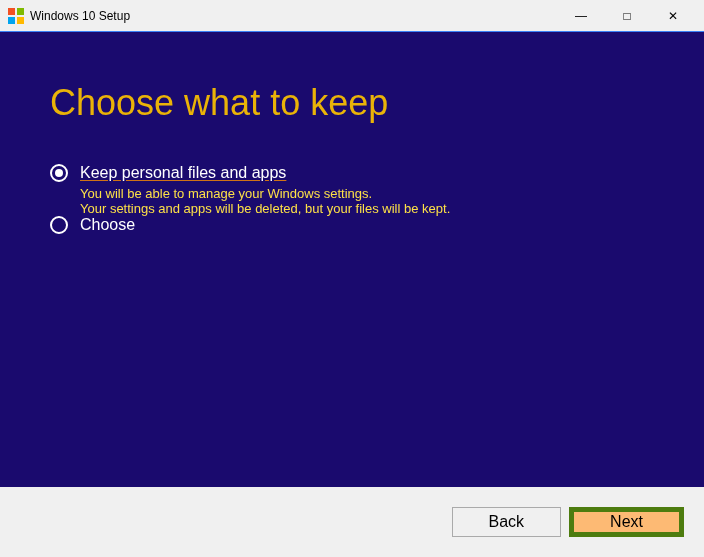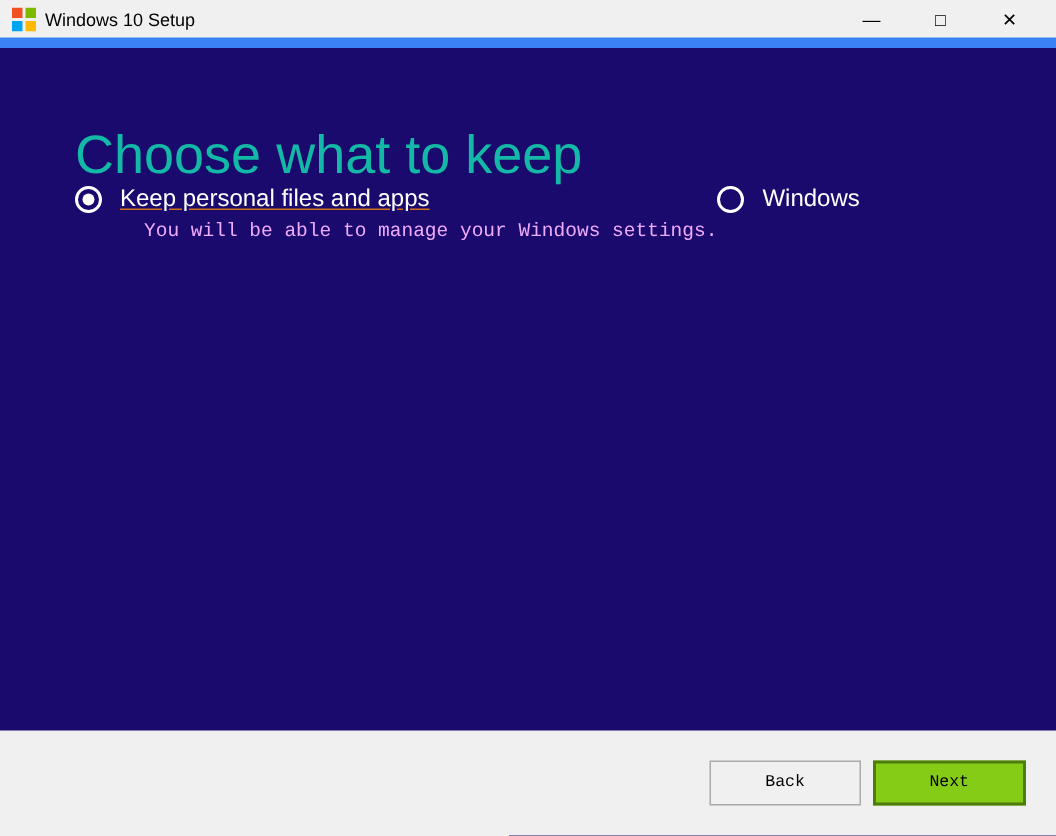--- a/index.html
+++ b/index.html
@@ -15,21 +15,21 @@
     }
 
     
     .title-bar {
       background: #f0f0f0;
       height: 32px;
       display: flex;
       align-items: center;
       padding: 0 8px;
       flex-shrink: 0;
-      border-bottom: 7px solid #3b82f6;
+      border-bottom: 1px solid #3b82f6;
     }
 
     .title-bar-icon {
       width: 16px;
       height: 16px;
       margin-right: 6px;
       flex-shrink: 0;
     }
 
     .title-bar-title {
@@ -62,25 +62,27 @@
       background: #1a0a6e;
       display: flex;
       flex-direction: column;
       padding: 50px 50px 30px 50px;
       position: relative;
     }
 
     .page-title {
       font-size: 36px;
       font-weight: 300;
-      color: #14b8a6;
+      color: #eab308;
+      margin-bottom: 40px;
     }
 
     .options-container {
       display: flex;
+      flex-direction: column;
     }
 
     .option-item {
       display: flex;
       flex-direction: column;
     }
 
     .option-label-row {
       display: flex;
       align-items: center;
@@ -121,23 +123,22 @@
     }
 
     .option-label.selected {
       text-decoration: underline;
       text-decoration-color: rgba(255,140,0,0.8);
       text-underline-offset: 2px;
     }
 
     .option-desc {
       font-size: 13px;
-      color: #f0abfc;
-      margin-left: 46px;
-      font-family: Liberation Mono, monospace;
+      color: #fde047;
+      margin-left: 30px;
     }
 
     
     .bottom-bar {
       position: absolute;
       bottom: 0;
       left: 0;
       right: 0;
       height: 70px;
       background: #f0f0f0;
@@ -145,31 +146,31 @@
       align-items: center;
       justify-content: flex-end;
       padding: 0 20px;
       gap: 8px;
     }
 
     .btn {
       min-width: 100px;
       height: 30px;
       padding: 0 36px;
-      font-size: 11px;
-      font-family: Liberation Mono, monospace;
+      font-size: 16px;
+      font-family: Liberation Sans, sans-serif;
       cursor: pointer;
       border: 1px solid #aaa;
       background: #f0f0f0;
       color: #000;
     }
 
     .btn.primary {
-      background: #84cc16;
-      border: 2px solid #4d7c0f;
+      background: #fdba74;
+      border: 5px solid #4d7c0f;
       color: #000;
     }
   </style>
 </head>
 <body>
 
 <div class="title-bar">
   <svg class="title-bar-icon" viewBox="0 0 16 16">
     <rect x="0" y="0" width="7" height="7" fill="#f25022"></rect>
     <rect x="9" y="0" width="7" height="7" fill="#7fba00"></rect>
@@ -192,27 +193,28 @@
     <div class="option-item">
       <div class="option-label-row">
         <div class="radio-btn selected">
         </div>
         <span class="option-label selected">Keep personal files and apps</span>
       </div>
       <p class="option-desc">You will be able to manage your Windows settings.</p>
     </div>
 
     <div class="option-item">
+      <p class="option-desc">Your settings and apps will be deleted, but your files will be kept.</p>
     </div>
 
     <div class="option-item">
       <div class="option-label-row">
         <div class="radio-btn">
         </div>
-        <span class="option-label">Windows</span>
+        <span class="option-label">Choose</span>
       </div>
     </div>
 
   </div>
 
   <div class="bottom-bar">
     <button class="btn">Back</button>
     <button class="btn primary">Next</button>
   </div>
 </div>

